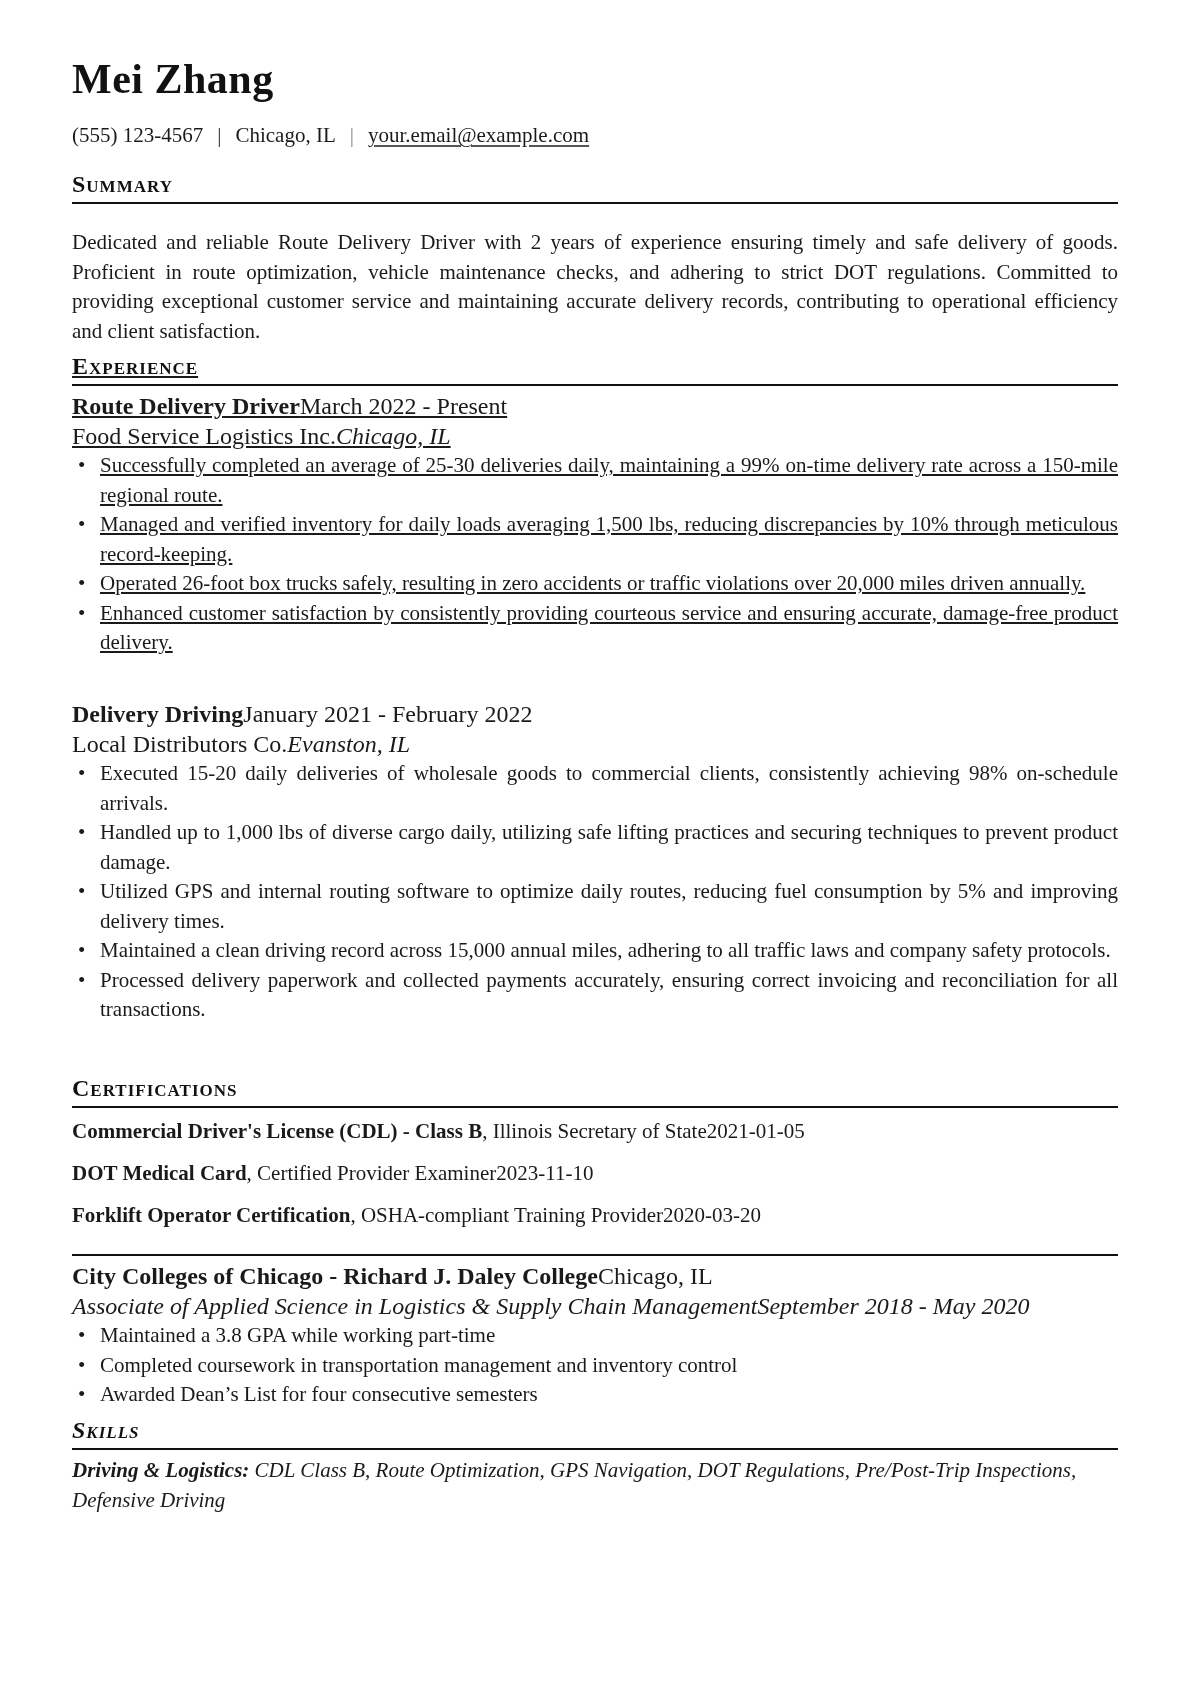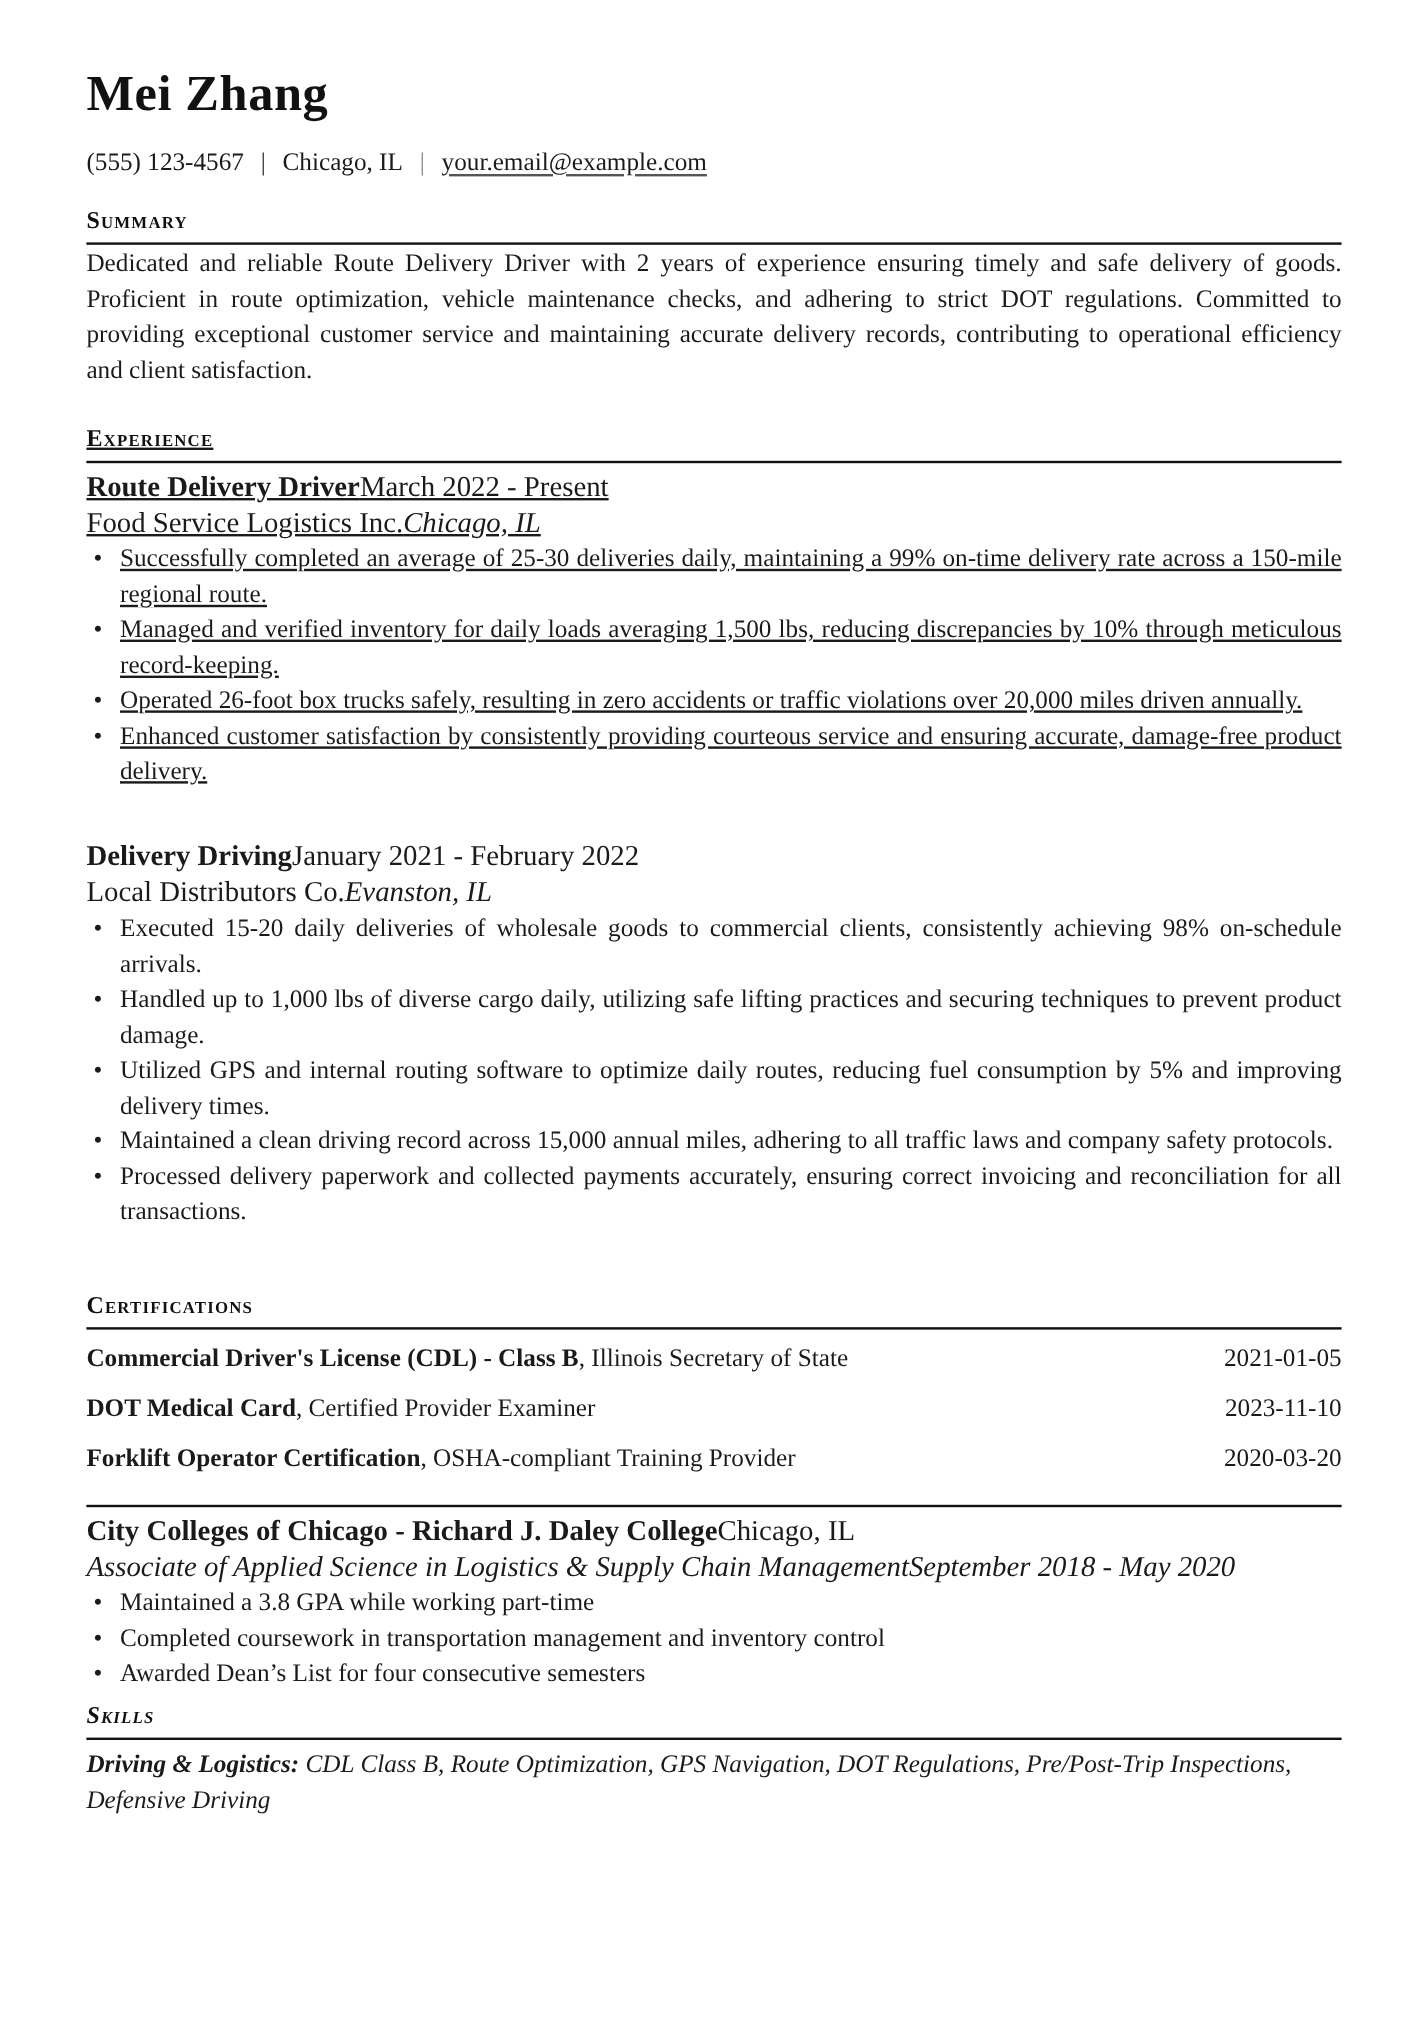--- a/index.html
+++ b/index.html
@@ -18,36 +18,36 @@
   .contact {
     position: absolute; top: 122px; left: 0; font-size: 21px; line-height: 26px;
     white-space: nowrap;
   }
   .contact .sep { display: inline-block; margin: 0 14px; color: #333; }
   .contact .sep.light { color: #888; }
   .contact a { color: #1a1a1a; text-decoration: underline; text-underline-offset: 3px; text-decoration-color: #555; margin-top: 40px; }
 
   .section { position: absolute; left: 0; width: 1046px; }
   .sec-title {
-    font-size: 20px; font-weight: bold; font-variant: small-caps; letter-spacing: 1px;
+    font-size: 24px; font-weight: bold; font-variant: small-caps; letter-spacing: 1px;
     line-height: 28px; height: 28px; color: #111;
   }
   .rule { height: 2px; background: #111; margin-top: 4px; }
 
-  .para { font-size: 21px; line-height: 29.5px; text-align: justify; hyphens: auto; margin-top: 1px; }
+  .para { font-size: 21px; line-height: 29.5px; text-align: justify; hyphens: auto; margin-top: 24px; }
 
   .row { display: flex; justify-content: flex-start; align-items: baseline; font-size: 24px; line-height: 29.5px; white-space: nowrap; }
   .bold { font-weight: bold; }
   .ital { font-style: italic; }
 
   ul.bullets { list-style: none; margin: 0; padding: 0; }
   ul.bullets li { position: relative; padding-left: 28px; font-size: 21px; line-height: 29.5px; text-align: justify; }
   ul.bullets li .dot { position: absolute; left: 6px; top: 0; }
 
-  .cert-row { display: flex; justify-content: space-between; align-items: baseline; font-size: 21px; line-height: 42px; white-space: nowrap; }
+  .cert-row { display: flex; align-items: baseline; font-size: 21px; line-height: 42px; white-space: nowrap; }
 </style>
 </head>
 <body>
 
 <div class="page">
 
   <div class="name">Mei Zhang</div>
 
   <div class="contact">
     <span>(555) 123-4567</span><span class="sep">|</span><span>Chicago, IL</span><span class="sep light">|</span><a>your.email@example.com</a>

